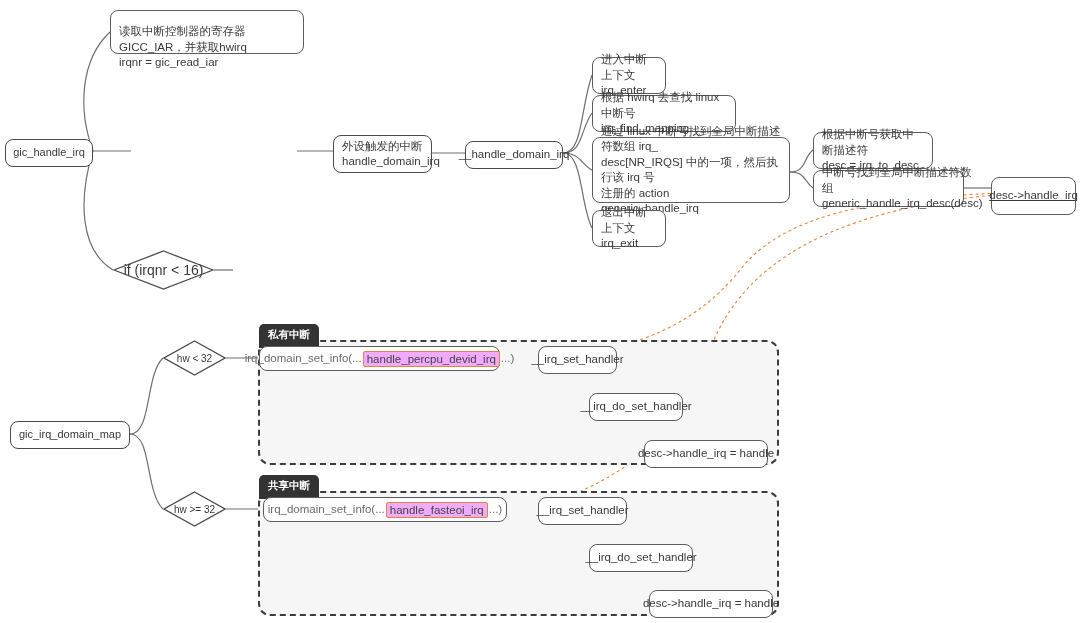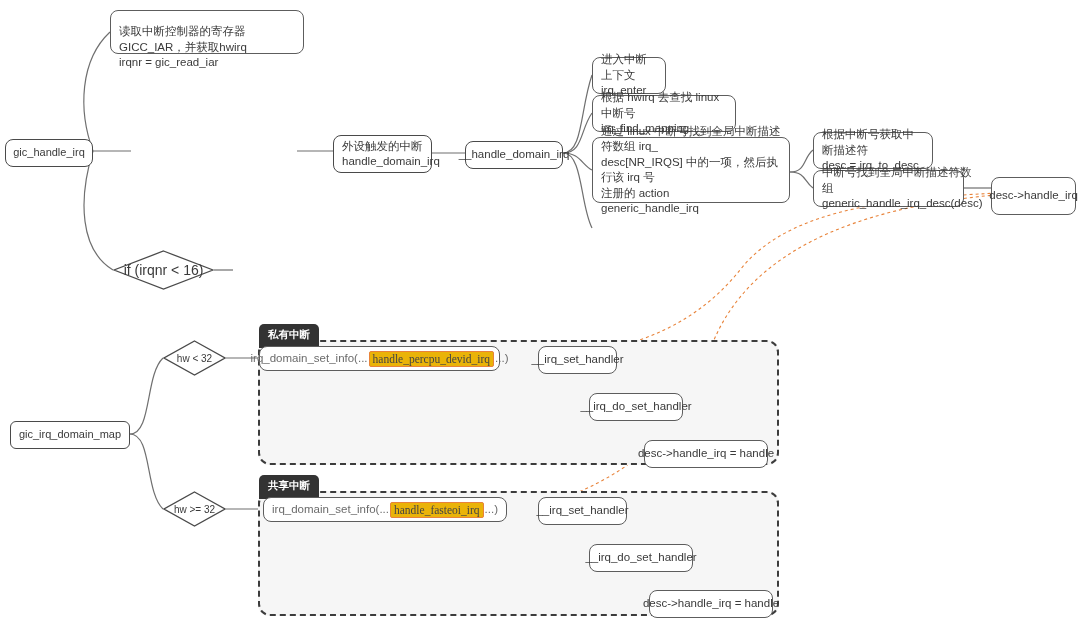--- a/index.html
+++ b/index.html
@@ -88,23 +88,22 @@
   }
 
   
   .hl{
     display:inline-block;
     border:1.6px solid #e8833a;
     color:#444;
     padding:0 3px;
     margin:0 1px;
     border-radius:2px;
-    background:#eab308;
+    background:#f0abfc;
     line-height:14px;
-    font-family:Liberation Serif, serif;
   }
   .frag{ color:#6b6b6b; }
 </style>
 </head>
 <body>
 
 <div id="canvas">
 
   <svg id="edges" viewBox="0 0 1080 623" width="1080" height="623">
     <defs>
@@ -192,30 +191,32 @@
 irq_enter</div>
 
   <div class="node vcenter" style="left:592px;top:95px;width:144px;height:37px;">根据 hwirq 去查找 linux 中断号
 irq_find_mapping</div>
 
   <div class="node vcenter" style="left:592px;top:137px;width:198px;height:66px;">通过 linux 中断号找到全局中断描述符数组 irq_
 desc[NR_IRQS] 中的一项，然后执行该 irq 号
 注册的 action
 generic_handle_irq</div>
 
+  <div class="node vcenter" style="left:592px;top:210px;width:74px;height:37px;">退出中断上下文
+irq_exit</div>
 
   <div class="node vcenter" style="left:813px;top:132px;width:120px;height:37px;">根据中断号获取中断描述符
 desc = irq_to_desc</div>
 
   <div class="node vcenter" style="left:813px;top:170px;width:151px;height:37px;">中断号找到全局中断描述符数组
 generic_handle_irq_desc(desc)</div>
 
-  <div class="node center" style="left:991px;top:177px;width:85px;height:38px;">desc-&gt;handle_irq</div>
-
-  <div class="node strong center" style="left:10px;top:421px;width:120px;height:26px;font-size:11px;border-radius:6px;">gic_irq_domain_map</div>
+  <div class="node center" style="left:991px;top:177px;width:85px;height:38px;text-decoration:underline;">desc-&gt;handle_irq</div>
+
+  <div class="node strong center" style="left:10px;top:421px;width:120px;height:26px;font-size:11px;">gic_irq_domain_map</div>
 
   <div class="diamond" style="left:163px;top:340px;width:63px;height:36px;">
     <svg class="dshape" viewBox="0 0 63 36" preserveAspectRatio="none">
       <polygon points="31.5,1 62,18 31.5,35 1,18" fill="#ffffff" stroke="#4a4a4a" stroke-width="1.3"></polygon>
     </svg>
     <div class="dlabel" style="font-size:10px;">hw &lt; 32</div>
   </div>
 
   <div class="diamond" style="left:163px;top:491px;width:63px;height:36px;">
     <svg class="dshape" viewBox="0 0 63 36" preserveAspectRatio="none">

